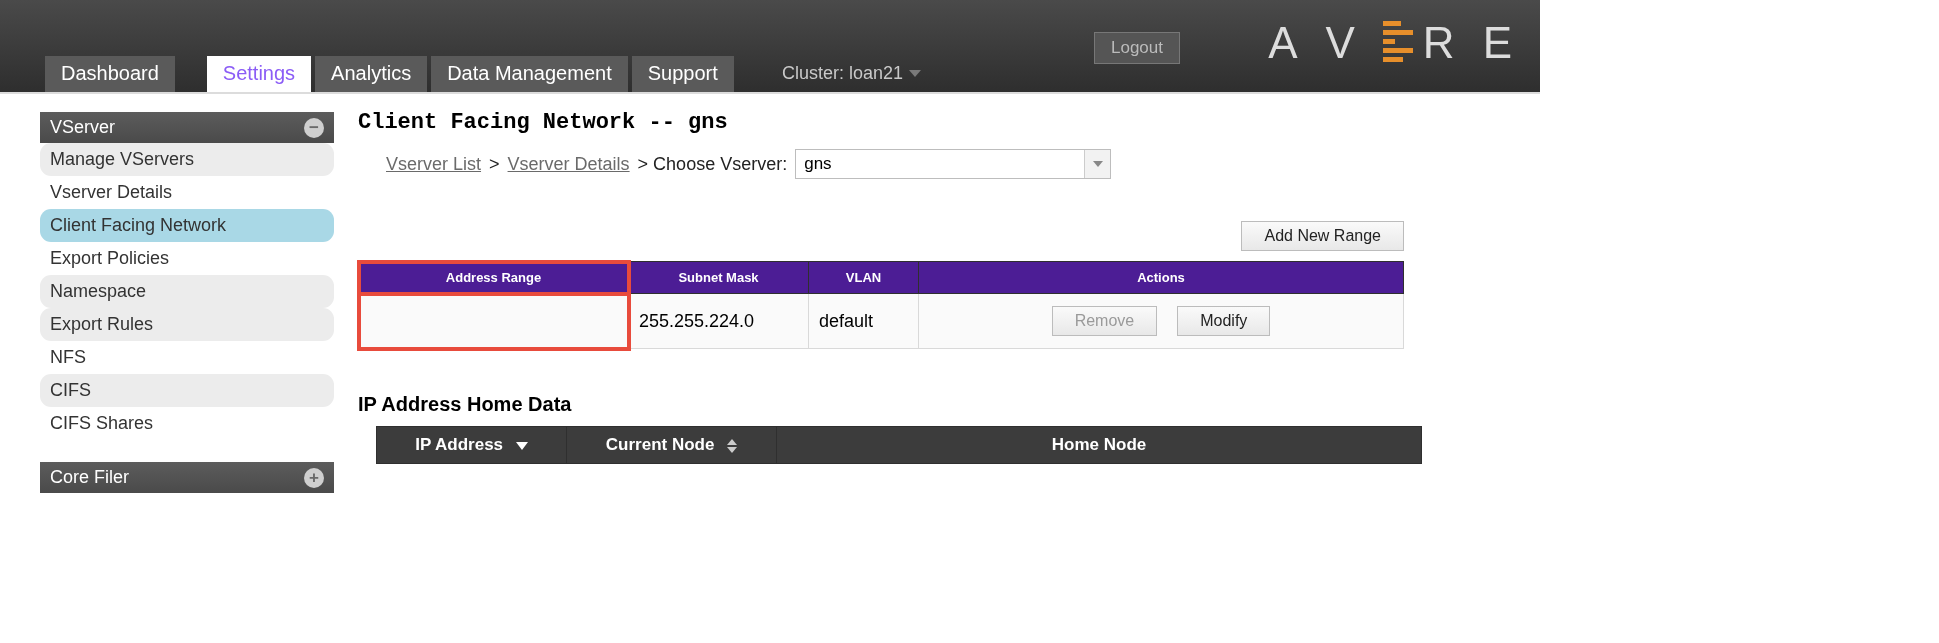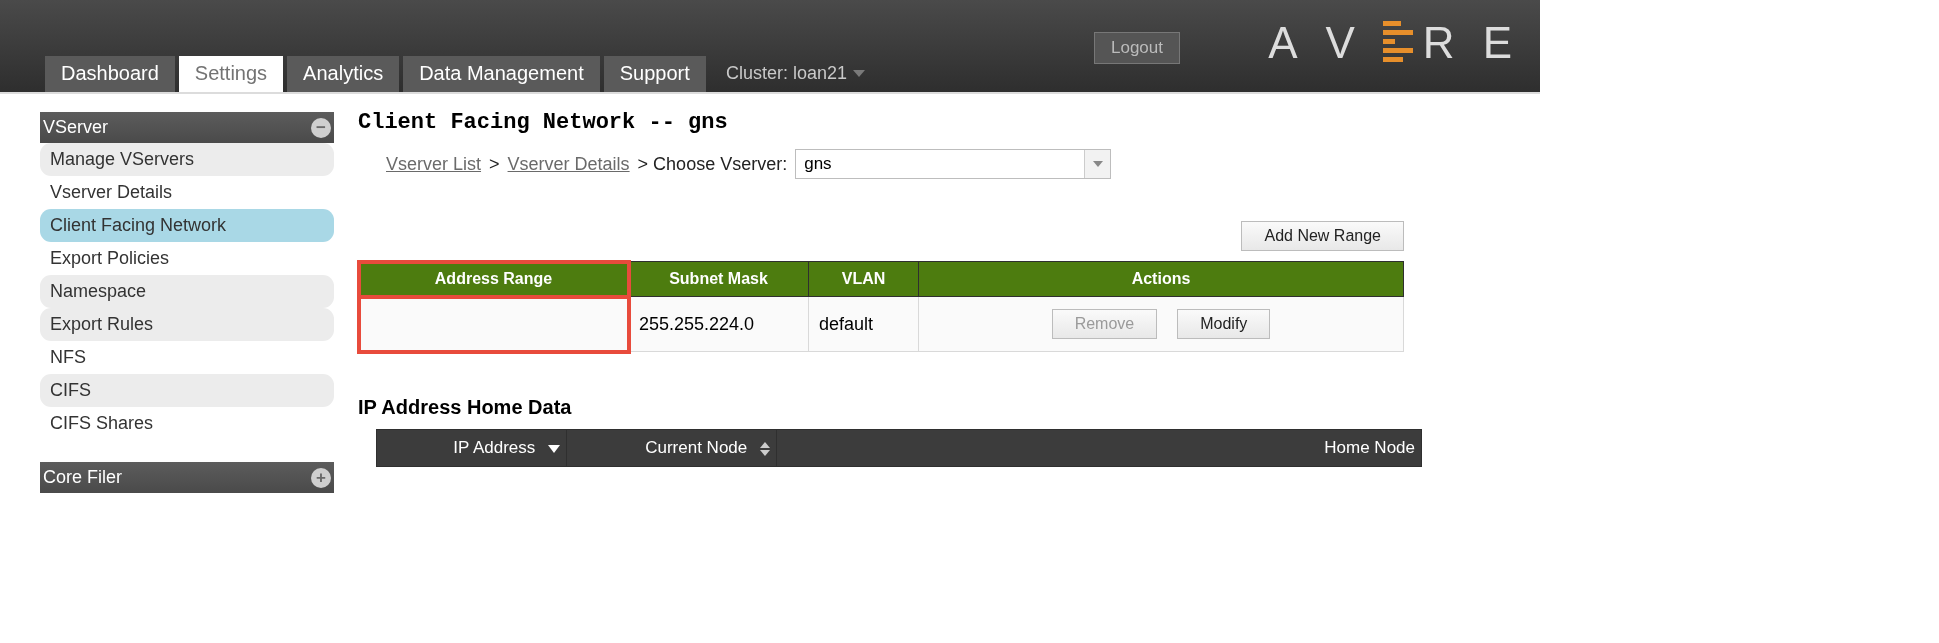--- a/index.html
+++ b/index.html
@@ -22,25 +22,26 @@
   .tab {
     background: #5a5a5a;
     color: #fff;
     padding: 6px 16px 7px 16px;
     font-size: 20px;
     border: none;
     cursor: pointer;
   }
   .tab.active {
     background: #fff;
-    color: #737373;
+    color: #8b5cf6;
+    margin-left: 28px;
   }
   .cluster-label {
     position: absolute;
-    left: 726px;
+    left: 782px;
     bottom: 8px;
     color: #c9c9c9;
     font-size: 18px;
     display: flex;
     align-items: center;
     gap: 6px;
   }
   .cluster-label .caret {
     width: 0; height: 0;
     border-left: 6px solid transparent;
@@ -94,21 +95,21 @@
     padding: 0;
   }
   .sidebar {
     width: 294px;
     margin-left: 40px;
     margin-top: 20px;
   }
   .side-group-head {
     background: linear-gradient(#5c5c5c,#4a4a4a);
     color: #fff;
-    padding: 5px 3px;
+    padding: 5px 10px;
     font-size: 18px;
     display: flex;
     justify-content: space-between;
     align-items: center;
   }
   .side-group-head .circ {
     width: 20px; height: 20px; border-radius: 50%;
     background: #cfcfcf;
     display:flex;align-items:center;justify-content:center;
     font-size: 17px; color:#6a6a6a; font-weight:bold;
@@ -174,45 +175,44 @@
     cursor:pointer;
   }
   .btn[disabled]{ color:#9a9a9a; cursor:default; }
 
   .add-range-row { text-align:right; margin-bottom:10px; }
   .addr-table{
     width:100%;
     border-collapse:collapse;
   }
   .addr-table th{
-    background:#4d7c0f;color:#fff;font-weight:bold;
-    padding:8px 12px;font-size:16px;border:1px solid #2f2f2f;
+    background:#4c1d95;color:#fff;font-weight:bold;
+    padding:8px 12px;font-size:13px;border:1px solid #2f2f2f;
   }
   .addr-table td{
     background:#fafafa;border:1px solid #d9d9d9;
     padding:12px 10px;font-size:18px;
   }
   .addr-table td.actions{ text-align:center;padding-left:10px; }
   .addr-table .col1{ width:270px; }
   .addr-table .col2{ width:180px; }
   .addr-table .col3{ width:110px; }
   .highlight-box {
     outline: 4px solid #e84b3c;
     outline-offset: -2px;
   }
 
   .section2-title{
     font-size:20px;font-weight:bold;margin:44px 0 10px 0;
   }
   .ip-table{width:100%;border-collapse:collapse;margin-left:18px;}
   .ip-table th{
-    background:#3c3c3c;color:#fff;font-weight:normal;
+    background:#3c3c3c;color:#fff;font-weight:bold;
     padding:8px 6px;font-size:17px;border:1px solid #2f2f2f;
     position:relative;
-    text-align:right;
   }
   .ip-table .colA{width:190px;}
   .ip-table .colB{width:210px;}
   .sort-caret-down{
     width:0;height:0;border-left:6px solid transparent;border-right:6px solid transparent;
     border-top:8px solid #fff;display:inline-block;margin-left:8px;vertical-align:middle;
   }
   .sort-both{
     display:inline-flex;flex-direction:column;gap:2px;margin-left:8px;vertical-align:middle;
   }

